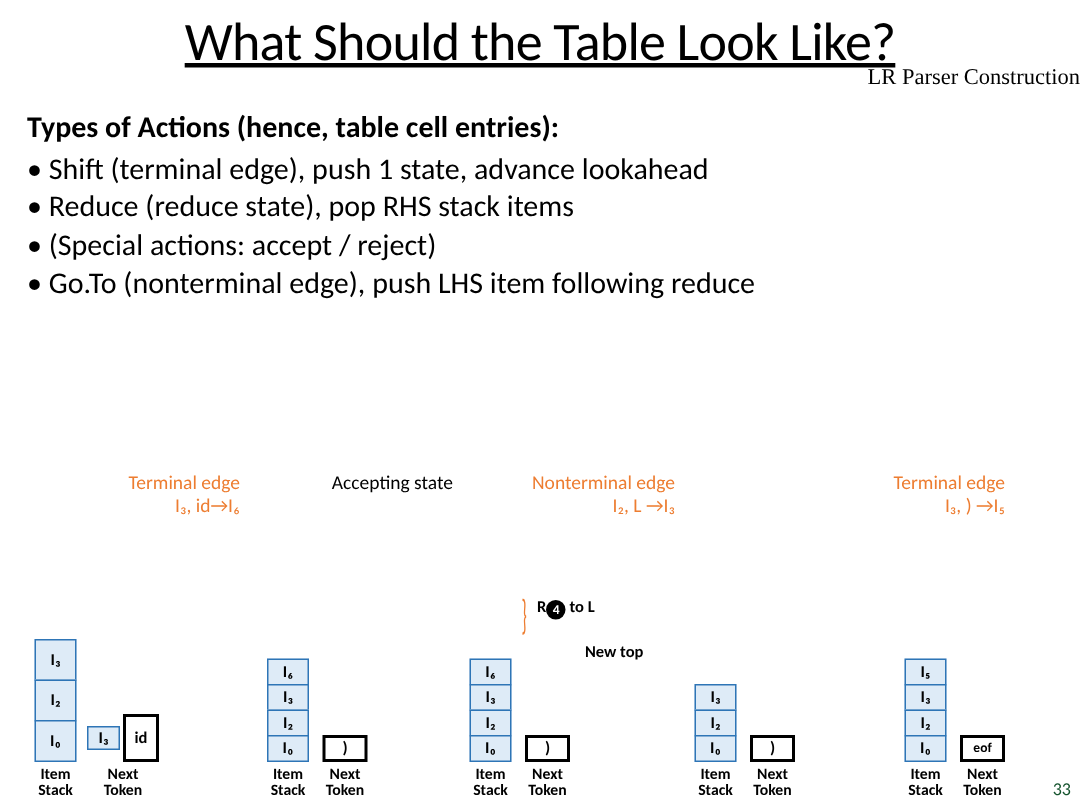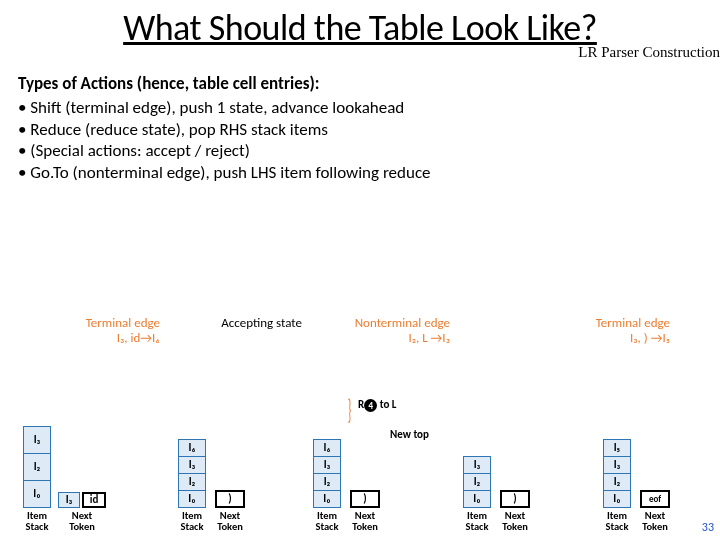--- a/index.html
+++ b/index.html
@@ -14,21 +14,21 @@
     text-align: center; margin-top: 6px;
     text-decoration: underline;
     letter-spacing: -0.5px;
   }
   .subtitle {
     font-size: 15px; font-family: "Times New Roman", serif;
     text-align: right; margin-top: -6px;
   }
   .content {
     padding: 12px 35px 0 18px;
-    font-size: 17px; line-height: 1.28;
+    font-size: 20px; line-height: 1.28;
   }
   .content .lead { font-weight: 700; }
   .content ul { list-style: none; margin-top: 2px; }
   .content li::before { content: "• "; }
   .diagram {
     position: absolute; left: 0; right: 0; bottom: 0;
     height: 230px;
   }
   .col {
     position: absolute; bottom: 8px;
@@ -72,21 +72,21 @@
     white-space: nowrap;
   }
   .circ {
     display: inline-flex; width: 13px; height: 13px;
     border-radius: 50%; background: #000; color: #fff;
     font-size: 9px; align-items: center; justify-content: center;
     font-weight: 700; position: relative; top: 1px;
   }
   .page-num {
     position: absolute; right: 6px; bottom: 6px;
-    font-size: 12px; color: #1d4ed8; margin-left: 12px;
+    font-size: 12px; color: #14532d; margin-left: 12px;
   }
   .brace {
     position: absolute; font-size: 28px; color: #ED7D31;
     transform: scaleX(0.4);
   }
 </style>
 </head>
 <body>
 
 <div class="title">What Should the Table Look Like?</div>
@@ -126,21 +126,21 @@
         <div class="stack">
           <div class="cell tall">I₀</div>
           <div class="cell tall">I₂</div>
           <div class="cell tall">I₃</div>
         </div>
         <div class="stack-label">Item<br>Stack</div>
       </div>
       <div class="next-col">
         <div style="display:flex;gap:2px;align-items:center;">
           <span class="cell" style="width:22px;height:16px;background:#DEEBF7;">I₃</span>
-          <span class="cell token" style="width:24px;height:16px;">id</span>
+          <span class="cell token" style="width:24px;height:32px;">id</span>
         </div>
         <div class="stack-label">Next<br>Token</div>
       </div>
     </div>
   </div>
 
   <div class="col" style="left:175px;">
     <div class="stack-pair">
       <div>
         <div class="stack">

